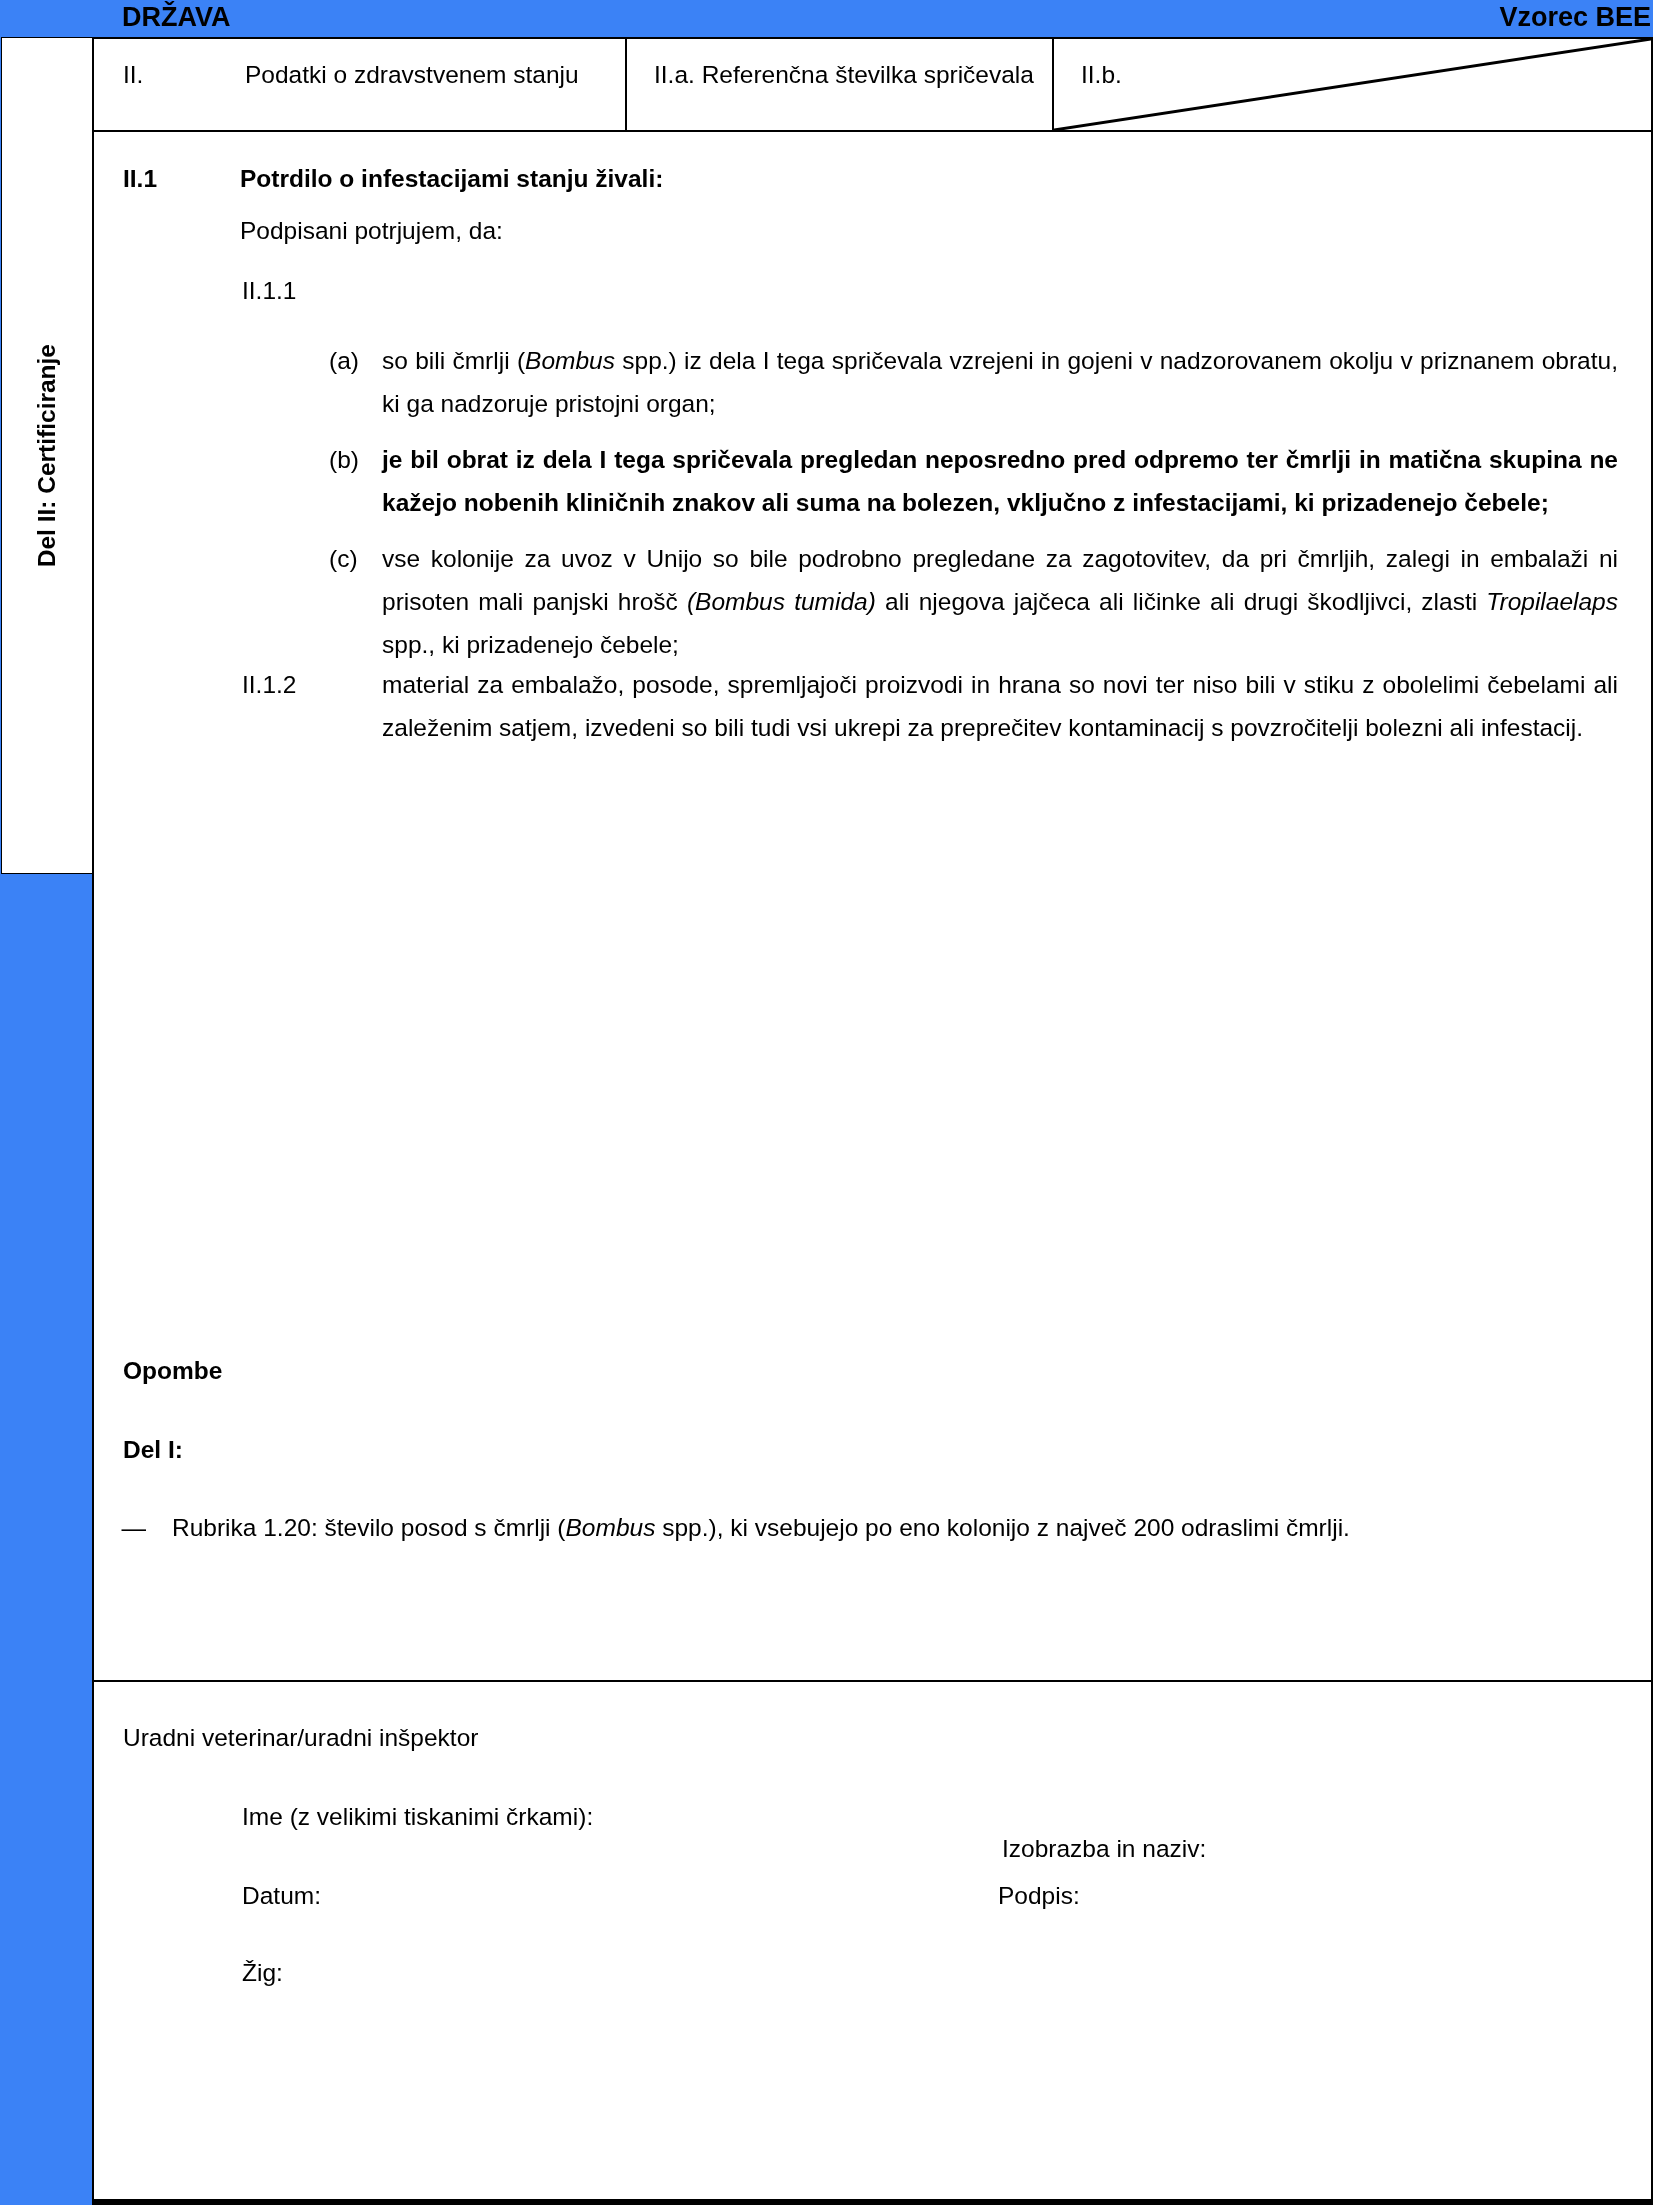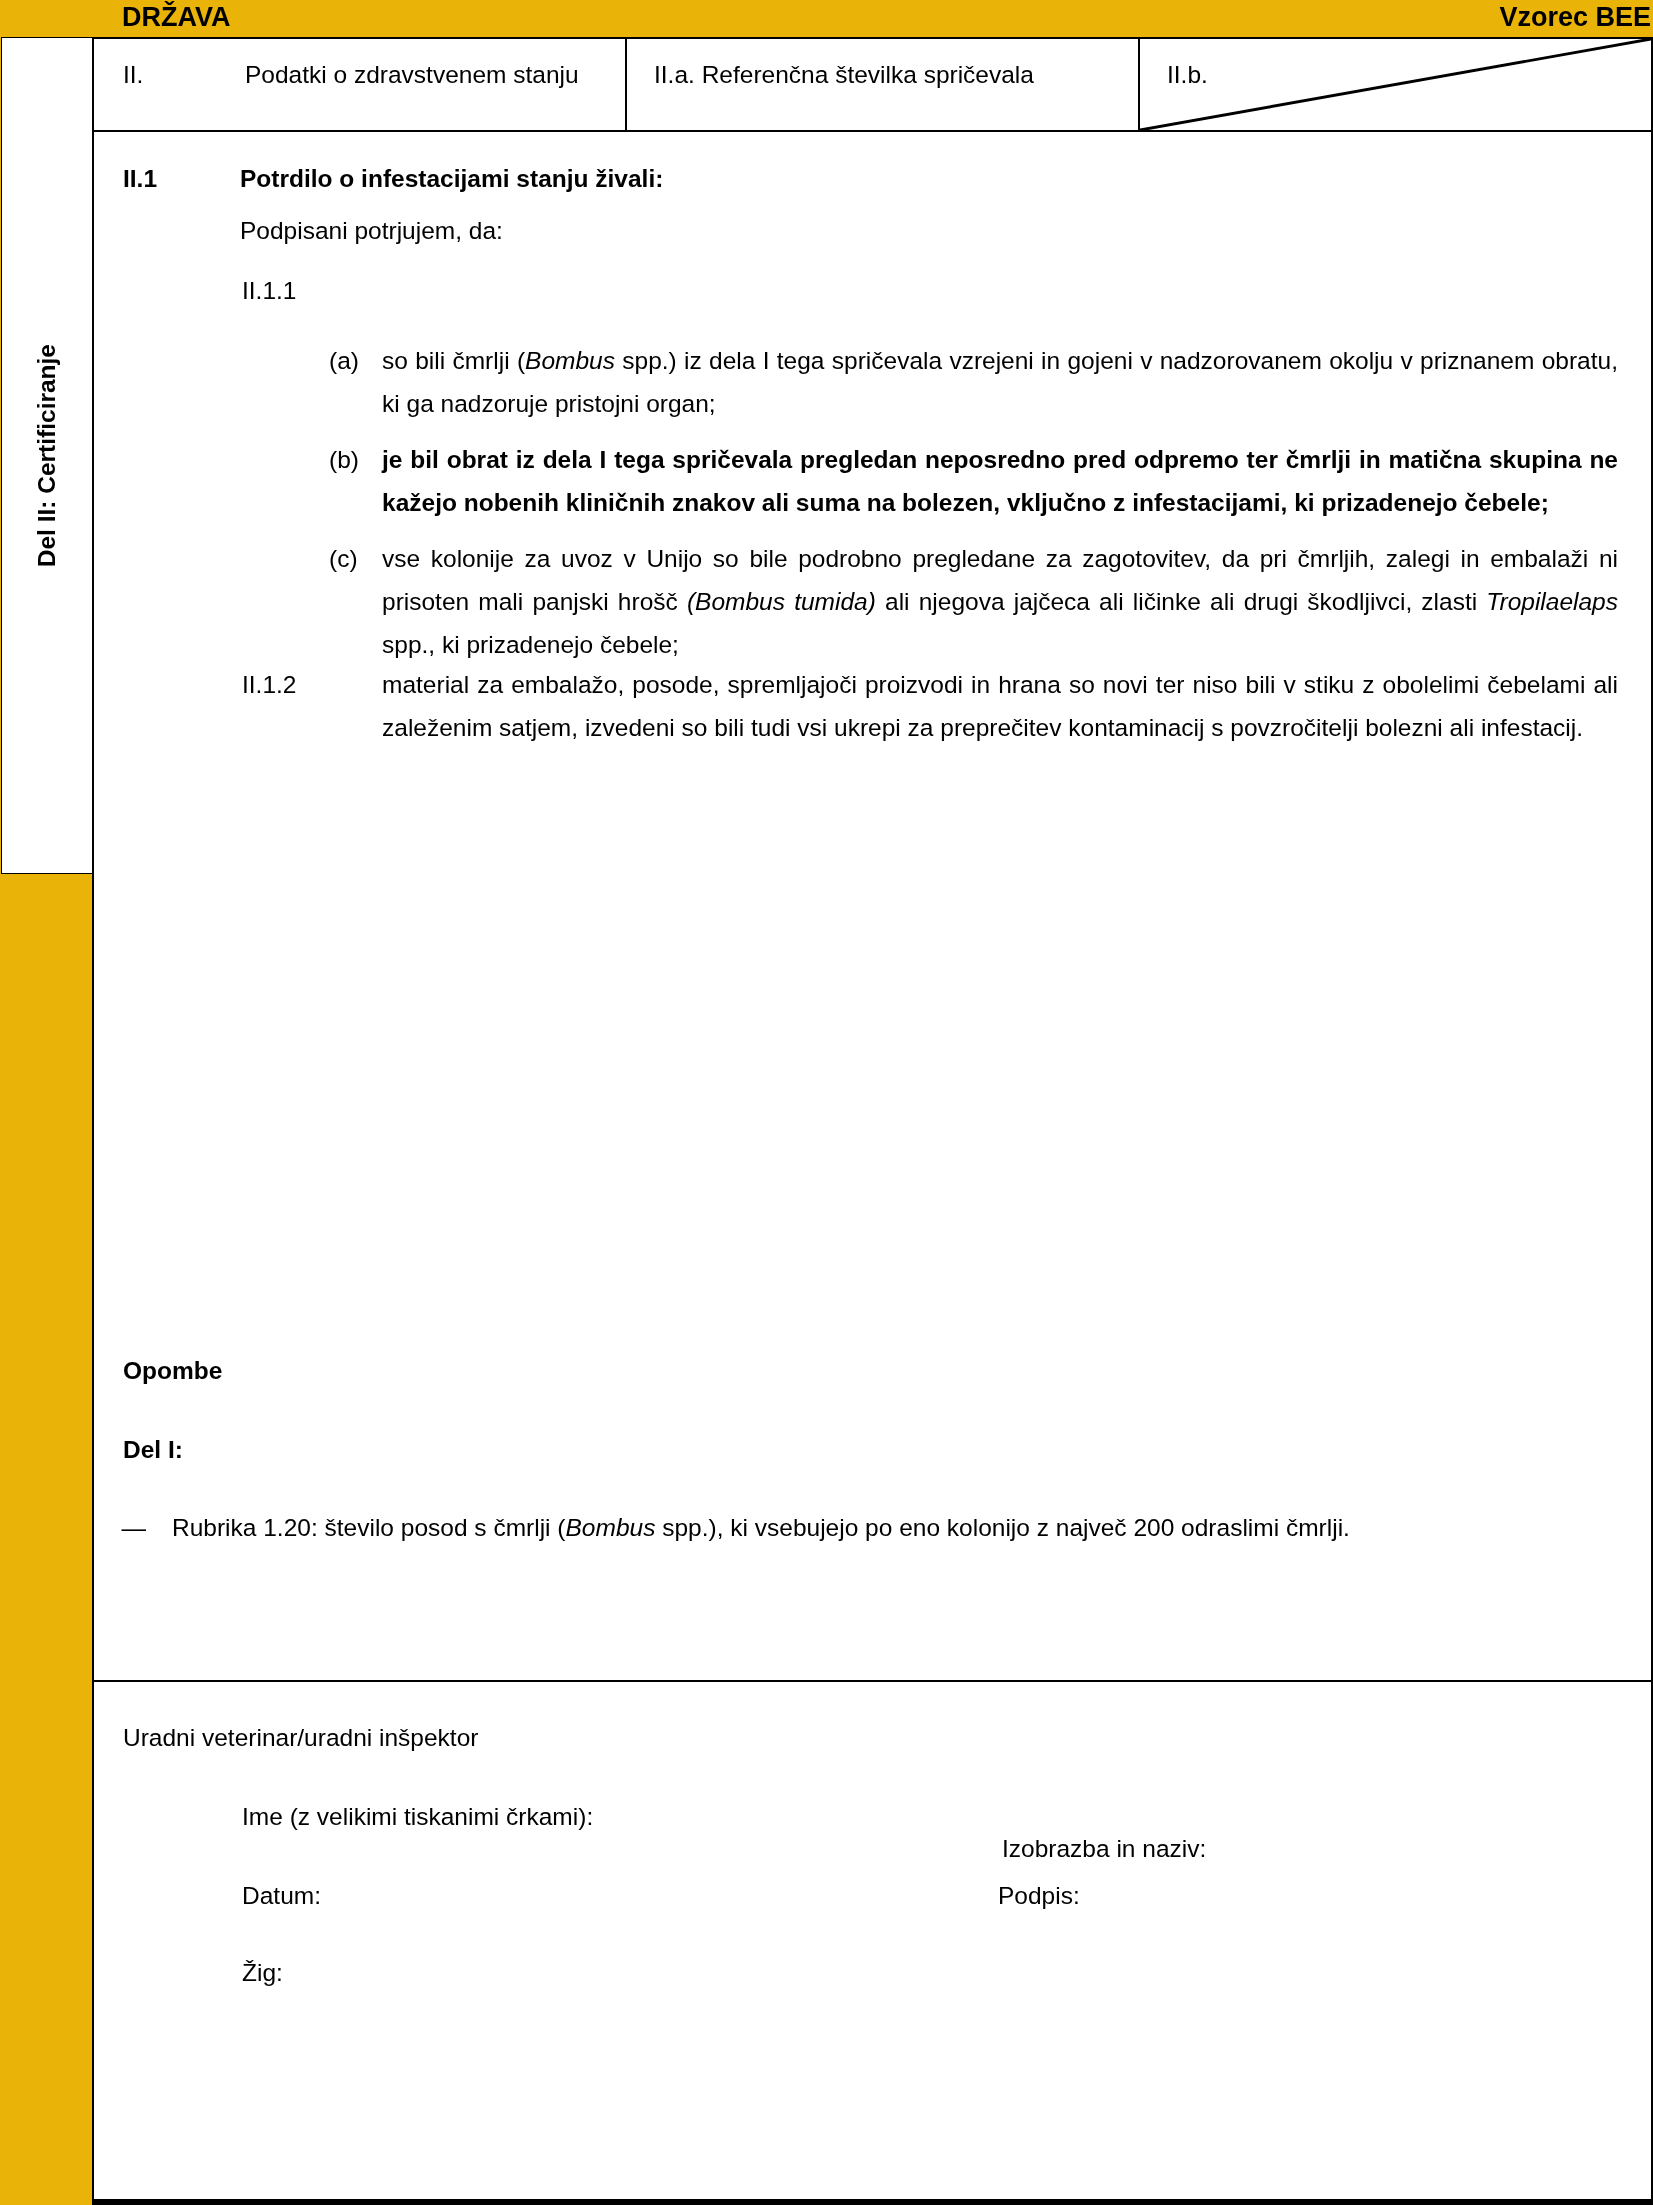--- a/index.html
+++ b/index.html
@@ -9,21 +9,21 @@
     height: 2205px;
     background: #ffffff;
     font-family: "Liberation Sans", sans-serif;
     color: #000000;
   }
   * { box-sizing: border-box; }
   .page {
     position: relative;
     width: 1654px;
     height: 2205px;
-    background: #eab308;
+    background: #3b82f6;
     overflow: hidden;
   }
   
   .country-label {
     position: absolute;
     left: 122px;
     top: 2.3px;
     font-size: 27px;
     font-weight: bold;
     line-height: 30px;
@@ -80,21 +80,21 @@
     display: flex;
     flex-direction: row;
   }
   .info-row .cell {
     position: relative;
     height: 100%;
     font-size: 24.5px;
     line-height: 43px;
   }
   .cell-c1 { width: 531px; }
-  .cell-c2 { width: 513px; border-left: 2.3px solid #000; }
+  .cell-c2 { width: 427px; border-left: 2.3px solid #000; }
   .cell-c3 { flex: 1; border-left: 2.3px solid #000; }
   .cell-c1 .code  { position: absolute; left: 29px;  top: 14px; }
   .cell-c1 .lbl   { position: absolute; left: 151px; top: 14px; white-space: nowrap; }
   .cell-c2 .lbl   { position: absolute; left: 27px;  top: 14px; white-space: nowrap; }
   .cell-c3 .lbl   { position: absolute; left: 27px;  top: 14px; }
   .cell-c3 svg {
     position: absolute;
     left: 0; top: 0;
     width: 100%; height: 100%;
   }

